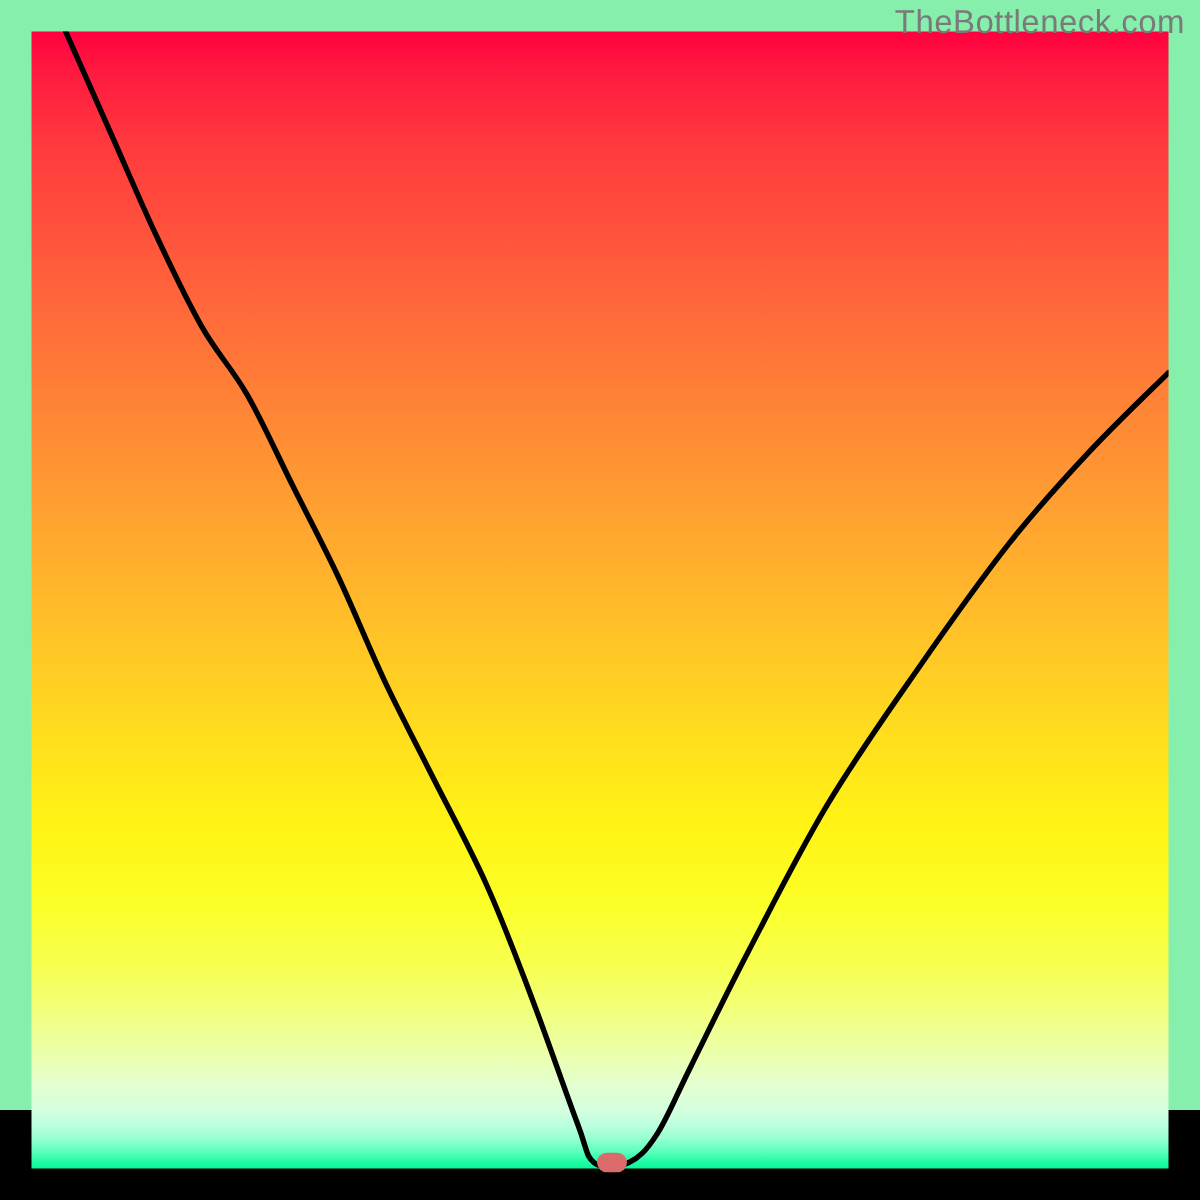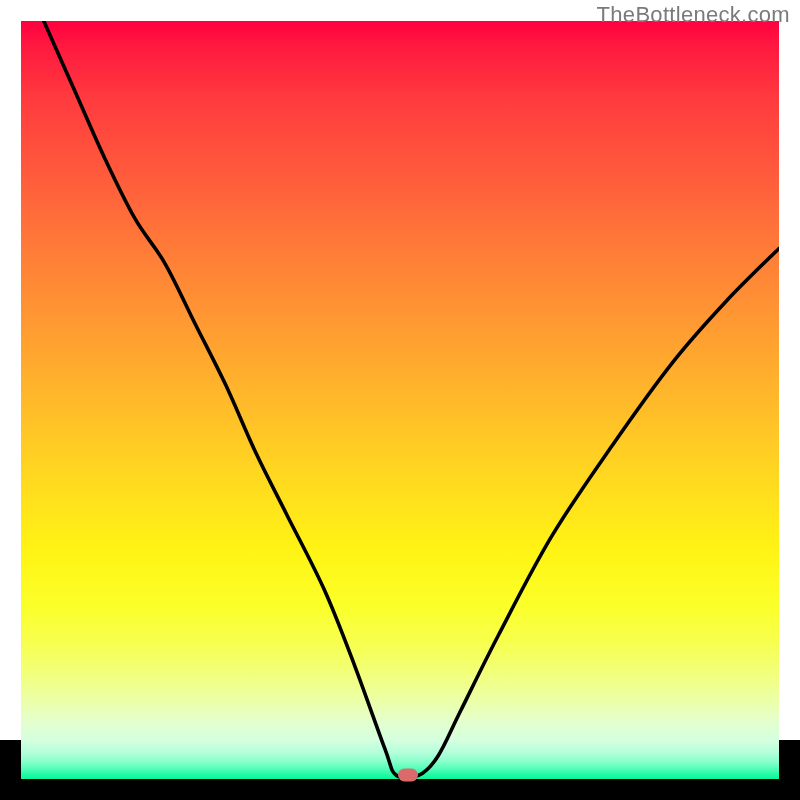--- a/index.html
+++ b/index.html
@@ -8,21 +8,21 @@
     width: 800px;
     height: 800px;
     overflow: hidden;
     background: #000;
     font-family: Arial, Helvetica, sans-serif;
   }
   .frame {
     position: relative;
     width: 800px;
     height: 740px;
-    background: #ffffff;
+    background: #86efac;
   }
   .plot {
     position: absolute;
     left: 21px;
     top: 21px;
     width: 758px;
     height: 758px;
     background: linear-gradient(
       to bottom,
       #ff003e 0%,

